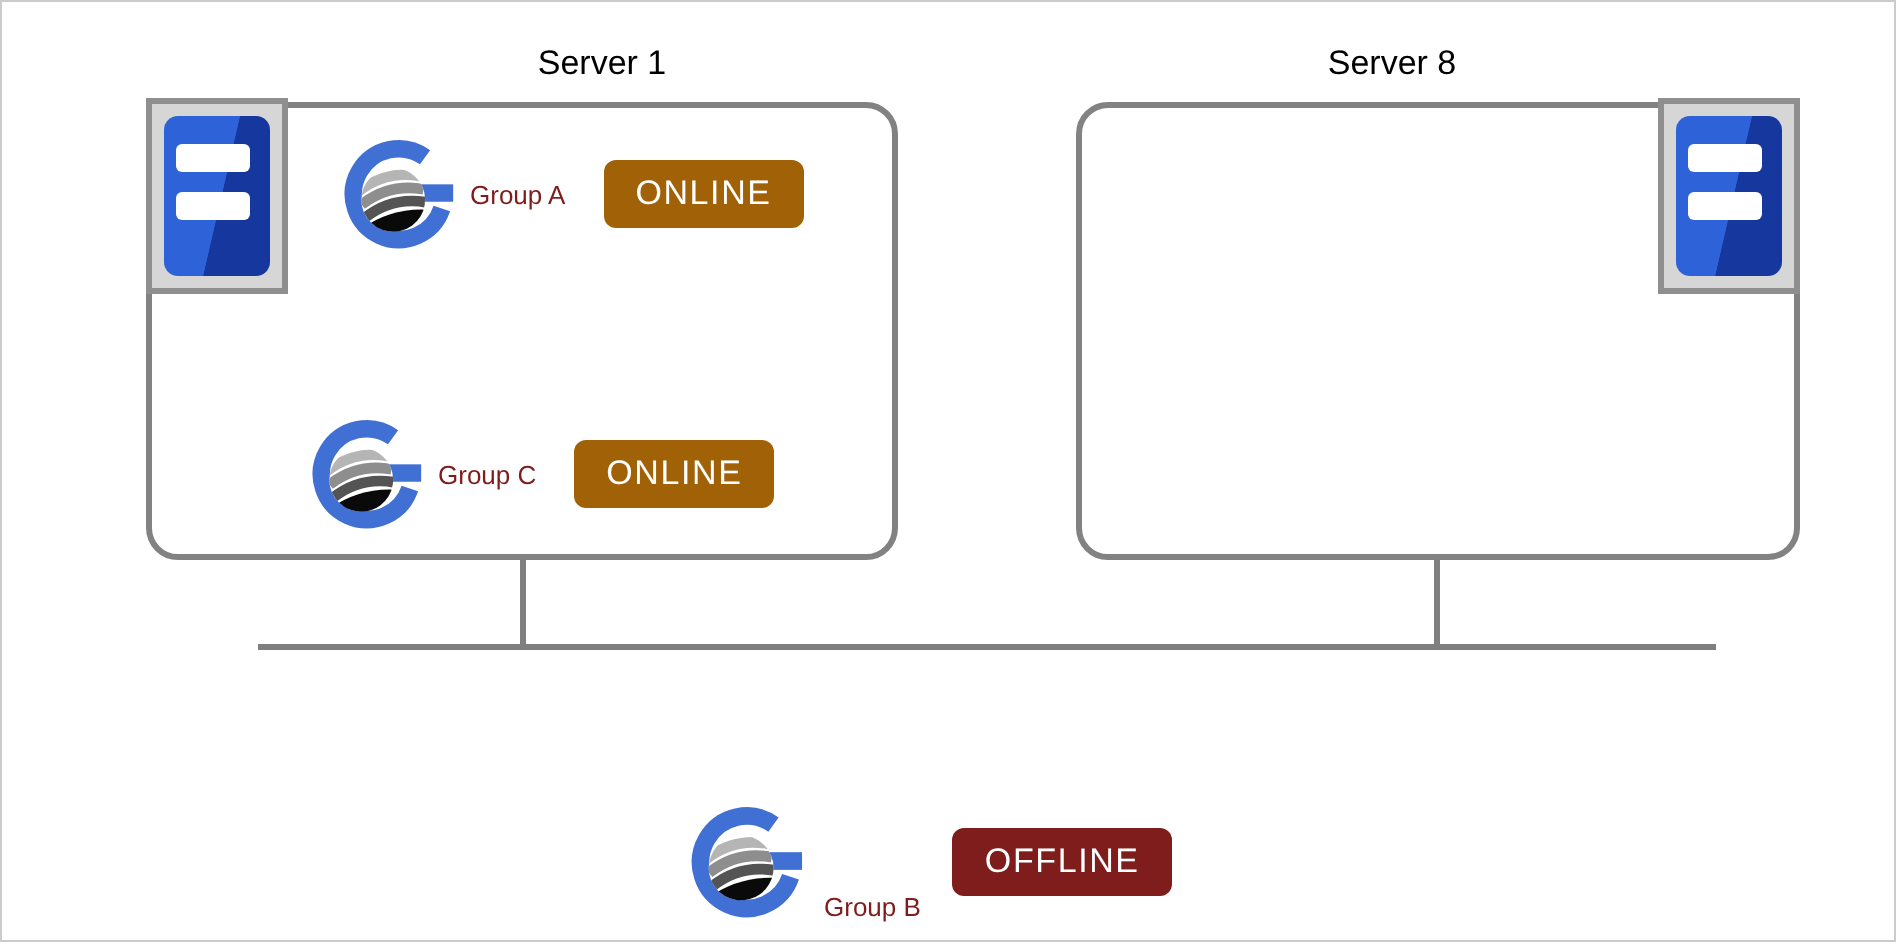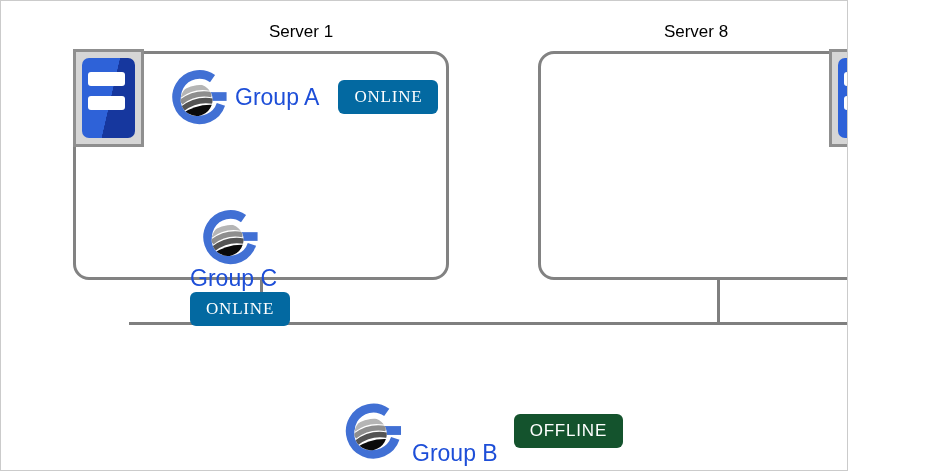--- a/index.html
+++ b/index.html
@@ -1,17 +1,17 @@
 <!DOCTYPE html>
 <html><head>
 <meta charset="utf-8">
 <style>
   html,body{margin:0;padding:0;background:#fff;font-family:"Liberation Sans",sans-serif;}
   .canvas{
-    position:relative;width:848px;height:471px;background:#fff;
+    position:relative;width:948px;height:471px;background:#fff;
     border:1px solid #cbcbcb;box-sizing:border-box;overflow:hidden;
   }
   .server-title{
     position:absolute;top:21px;transform:translateX(-50%);
     font-size:17px;color:#000;white-space:nowrap;
   }
   .server-box{
     position:absolute;background:#fff;border:3px solid #828282;border-radius:16px;
     box-sizing:border-box;
   }
@@ -29,30 +29,30 @@
   }
   .hw-bar{
     position:absolute;left:12%;width:70%;height:14px;background:#fff;border-radius:3px;
   }
   .hw-bar.b1{top:14px;}
   .hw-bar.b2{top:38px;}
   .group-row{
     position:absolute;display:flex;align-items:center;height:56px;z-index:2;
   }
   #rowA{left:170px;top:68px;}
-  #rowC{left:170px;top:208px;flex-direction:column;}
+  #rowC{left:154px;top:208px;}
   #rowB{left:343px;top:402px;}
   .g-logo{width:58px;height:56px;flex:0 0 auto;}
-  .group-name{font-size:23px;color:#1d4ed8;margin-left:6px;white-space:nowrap;text-align:right;}
+  .group-name{font-size:13px;color:#7f1d1d;margin-left:6px;white-space:nowrap;text-align:right;}
   .badge{
     margin-left:19px;border-radius:6px;color:#fff;font-size:17px;
     padding:7px 16px;letter-spacing:0.8px;white-space:nowrap;
   }
-  .badge-online{background:#0369a1;font-family:Liberation Serif, serif;}
-  .badge-offline{background:#14532d;}
+  .badge-online{background:#a16207;}
+  .badge-offline{background:#7f1d1d;}
   .connector{
     position:absolute;width:3px;background:#7f7f7f;z-index:1;
   }
   #conn1{left:259px;top:279px;height:45px;}
   #conn2{left:716px;top:279px;height:45px;}
   .bus-line{
     position:absolute;left:128px;top:321px;width:729px;height:3px;background:#7f7f7f;
   }
   .defs-holder{position:absolute;width:0;height:0;overflow:hidden;}
 </style>

